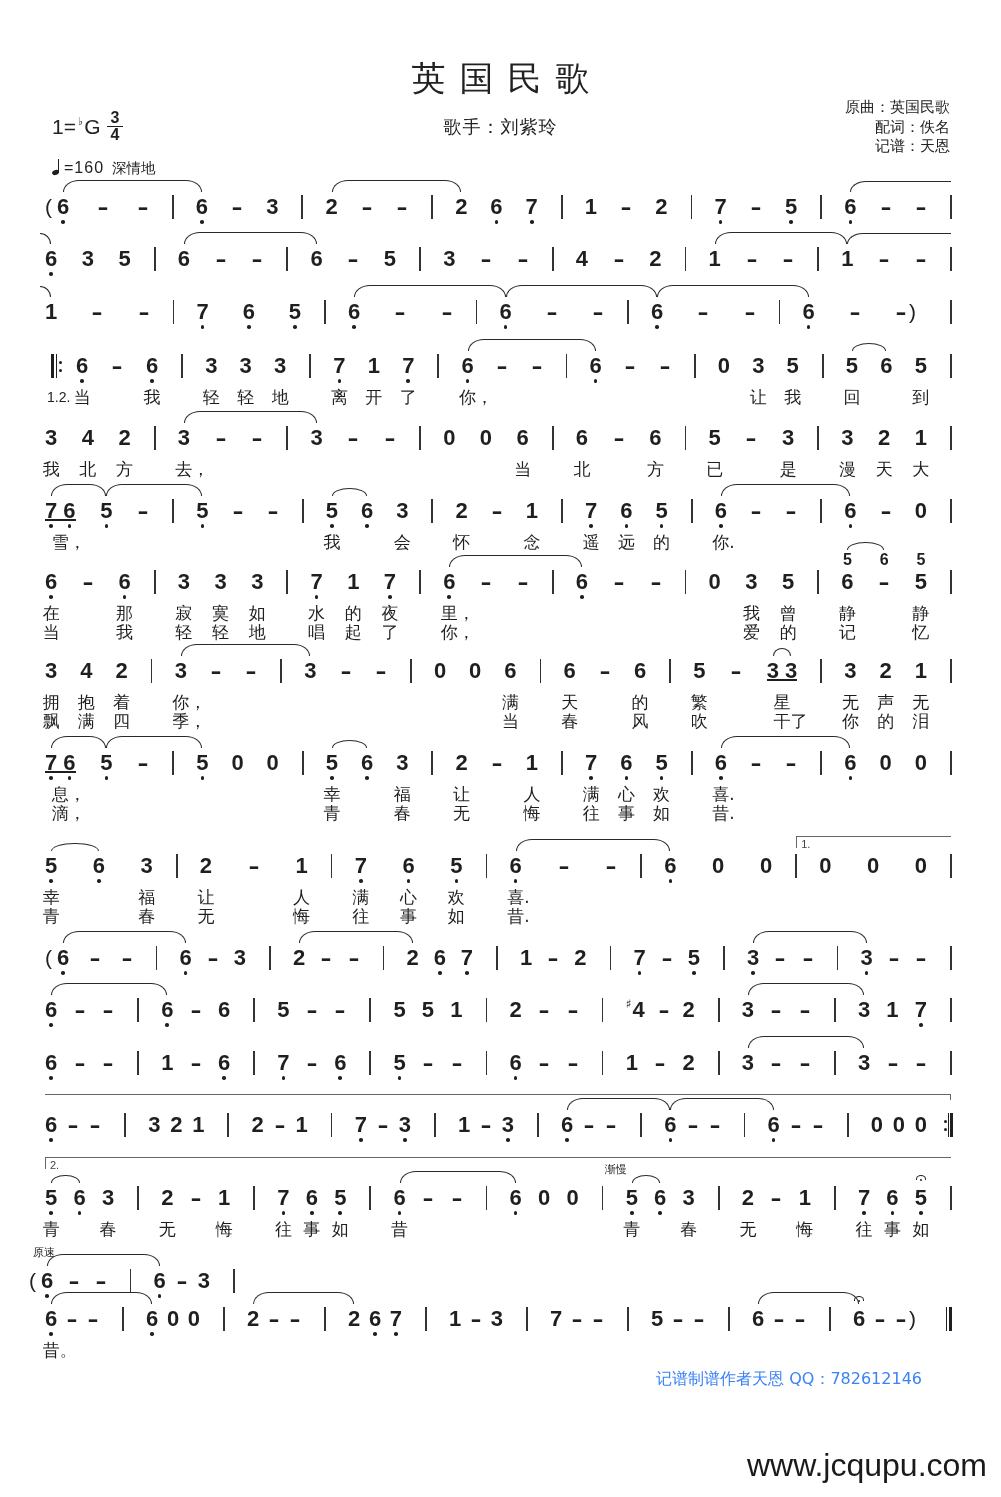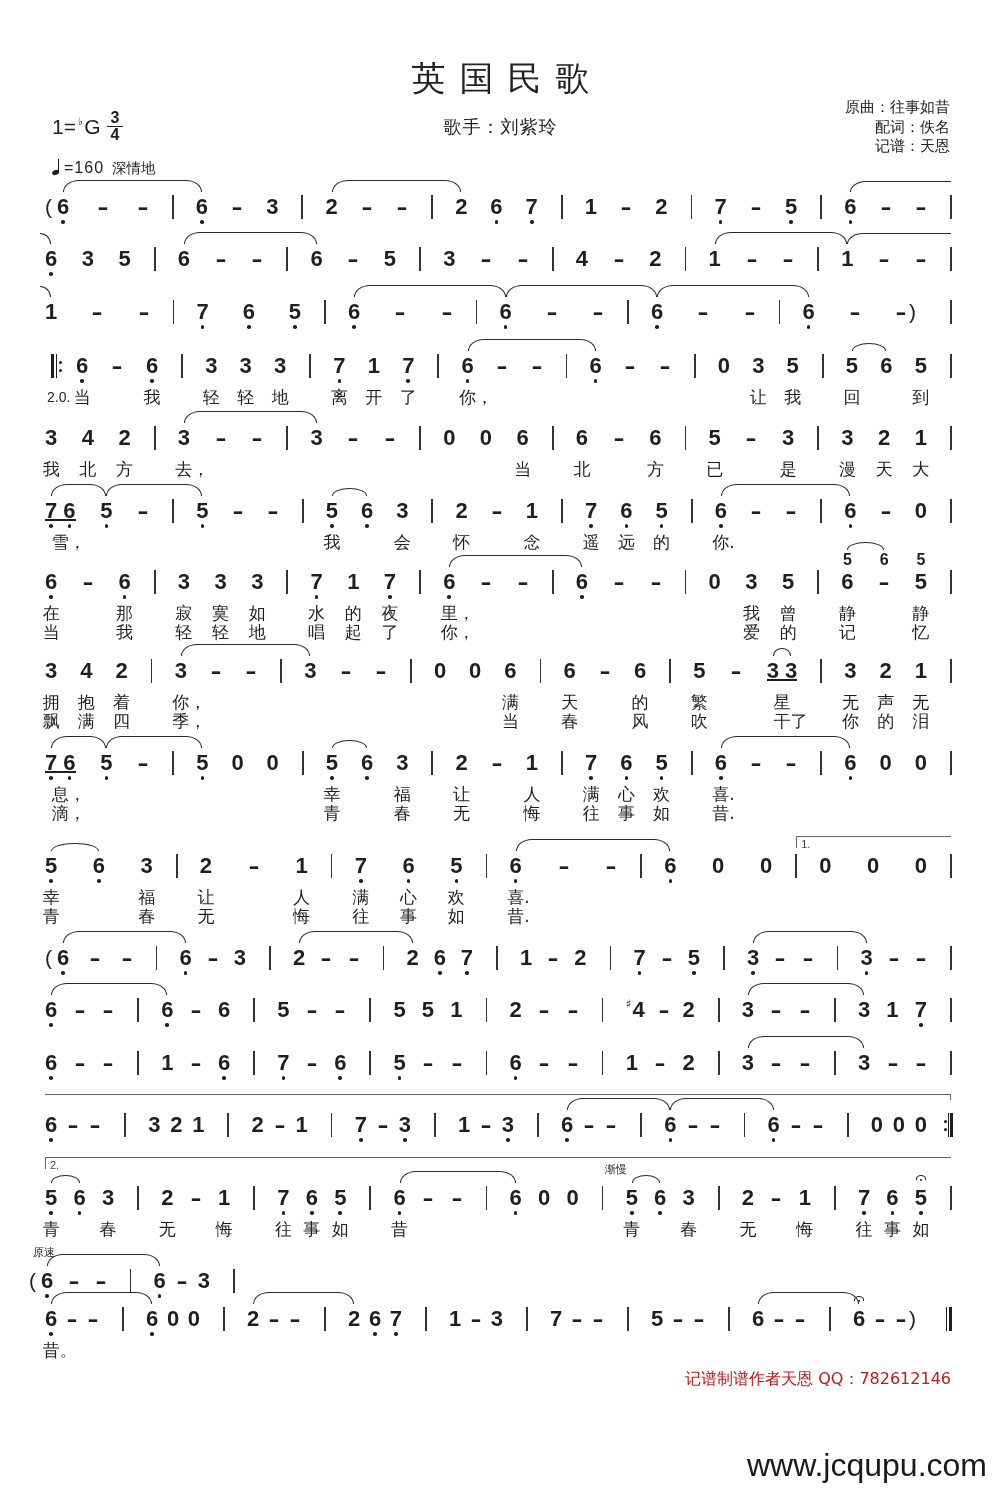--- a/index.html
+++ b/index.html
@@ -11,21 +11,21 @@
   .timesig .ts-top{display:block;line-height:16px;border-bottom:1.6px solid #1f1f1f;}
   .timesig .ts-bot{display:block;line-height:16px;}
   .tempo{position:absolute;left:52px;top:158px;height:20px;white-space:nowrap;font:16px/20px "Liberation Sans",sans-serif;color:#222;}
   .qnote{position:relative;display:inline-block;width:9px;height:20px;vertical-align:top;}
   .qhead{position:absolute;left:0;top:12px;width:7px;height:5px;border-radius:50%;background:#1f1f1f;transform:rotate(-22deg);}
   .qstem{position:absolute;left:6px;top:1px;width:1.3px;height:14px;background:#1f1f1f;}
   .tempo .tval{margin-left:3px;letter-spacing:1px;}
   .tempo .texp{margin-left:8px;font:14.5px/20px "DejaVu Sans",sans-serif;}
   .singer{position:absolute;left:0;top:116px;width:1001px;text-align:center;font:18px/22px "DejaVu Sans",sans-serif;letter-spacing:1px;color:#222;}
   .credits{position:absolute;right:51px;top:98px;text-align:right;font:15px/19.5px "DejaVu Sans",sans-serif;color:#222;}
-  .footer-credit{position:absolute;right:50px;top:1369px;font:16px/20px "DejaVu Sans",sans-serif;color:#b91c1c;white-space:nowrap;margin-left:33px;}
+  .footer-credit{position:absolute;right:79px;top:1369px;font:16px/20px "DejaVu Sans",sans-serif;color:#3b82f6;white-space:nowrap;margin-left:33px;}
   .watermark{position:absolute;right:14px;top:1445px;font:32px/40px "Liberation Sans",sans-serif;color:#1a1a1a;white-space:nowrap;}
 
   #score{position:absolute;left:0;top:0;width:1001px;height:1497px;}
   .row{position:absolute;height:22px;}
   .measure{position:absolute;top:0;height:22px;display:flex;align-items:flex-start;box-sizing:border-box;padding-right:24px;}
   .notes{flex:1;display:flex;justify-content:space-between;align-items:flex-start;height:22px;}
   .slot{position:relative;display:inline-flex;height:22px;}
   .slot.beam{gap:6px;}
   .slot.beam::after{content:'';position:absolute;left:0;right:0;top:19px;height:1.6px;background:#1f1f1f;}
   .note{position:relative;display:inline-flex;align-items:flex-start;height:22px;}
@@ -75,21 +75,21 @@
   <div class="tempo">
     <span class="qnote">
       <span class="qhead"></span>
       <span class="qstem"></span>
     </span><span class="tval">=160</span><span class="texp">深情地</span>
   </div>
 
   <div class="singer">歌手：刘紫玲</div>
 
   <div class="credits">
-    <div>原曲：往事如昔</div>
+    <div>原曲：英国民歌</div>
     <div>配词：佚名</div>
     <div>记谱：天恩</div>
   </div>
 
   <div id="score">
       <div class="row" style="left: 45px; top: 196px; width: 906px;">
         <div class="measure" style="left: 0px; width: 127.714px; padding-left: 0px;">
           <span class="paren open">(</span>
           <div class="notes">
             <span class="slot">
@@ -649,21 +649,21 @@
             </span>
             <span class="slot">
               <span class="note">
                 <span class="digit">5</span>
               </span>
               <span class="lyric" style="top: 32.5px;">到</span>
             </span>
           </div>
         </div>
         <div class="barline" style="left: 905px;"></div>
-        <span class="verse-label">2.0.</span>
+        <span class="verse-label">1.2.</span>
       </div>
       <div class="row" style="left: 45px; top: 427px; width: 906px;">
         <div class="measure" style="left: 0px; width: 109.714px; padding-left: 0px;">
           <div class="notes">
             <span class="slot">
               <span class="note">
                 <span class="digit">3</span>
               </span>
               <span class="lyric" style="top: 32.5px;">我</span>
             </span>

